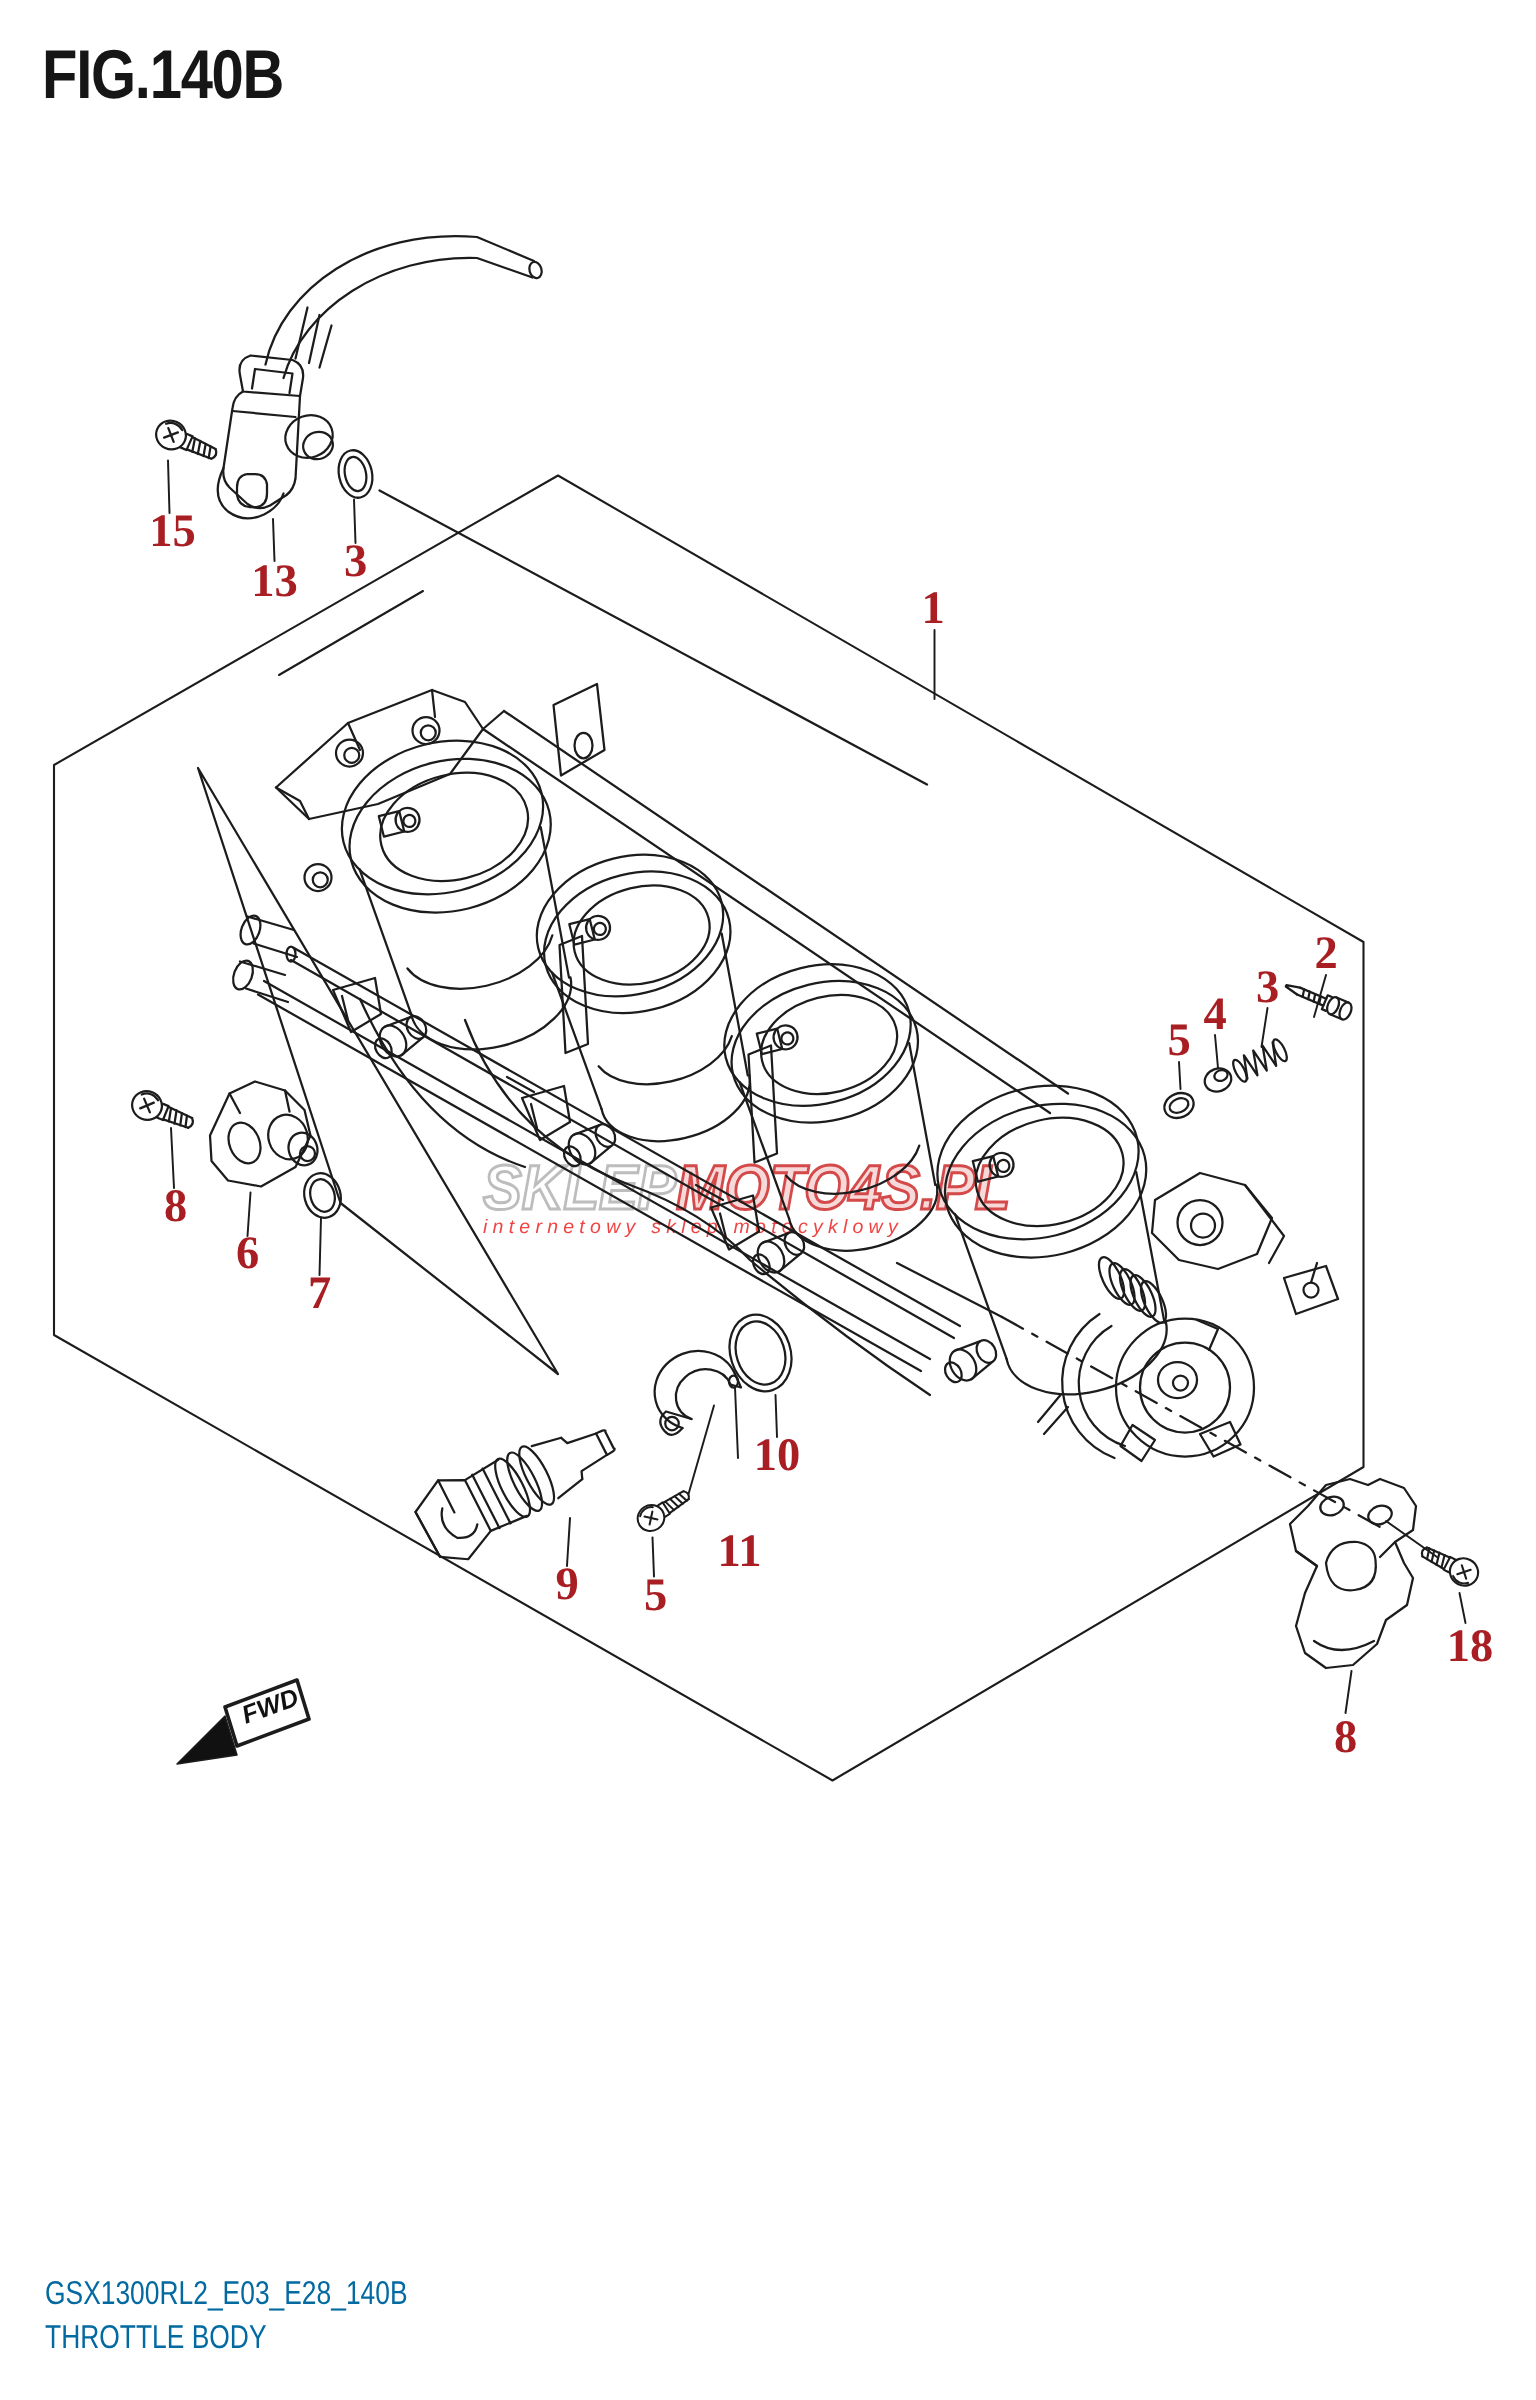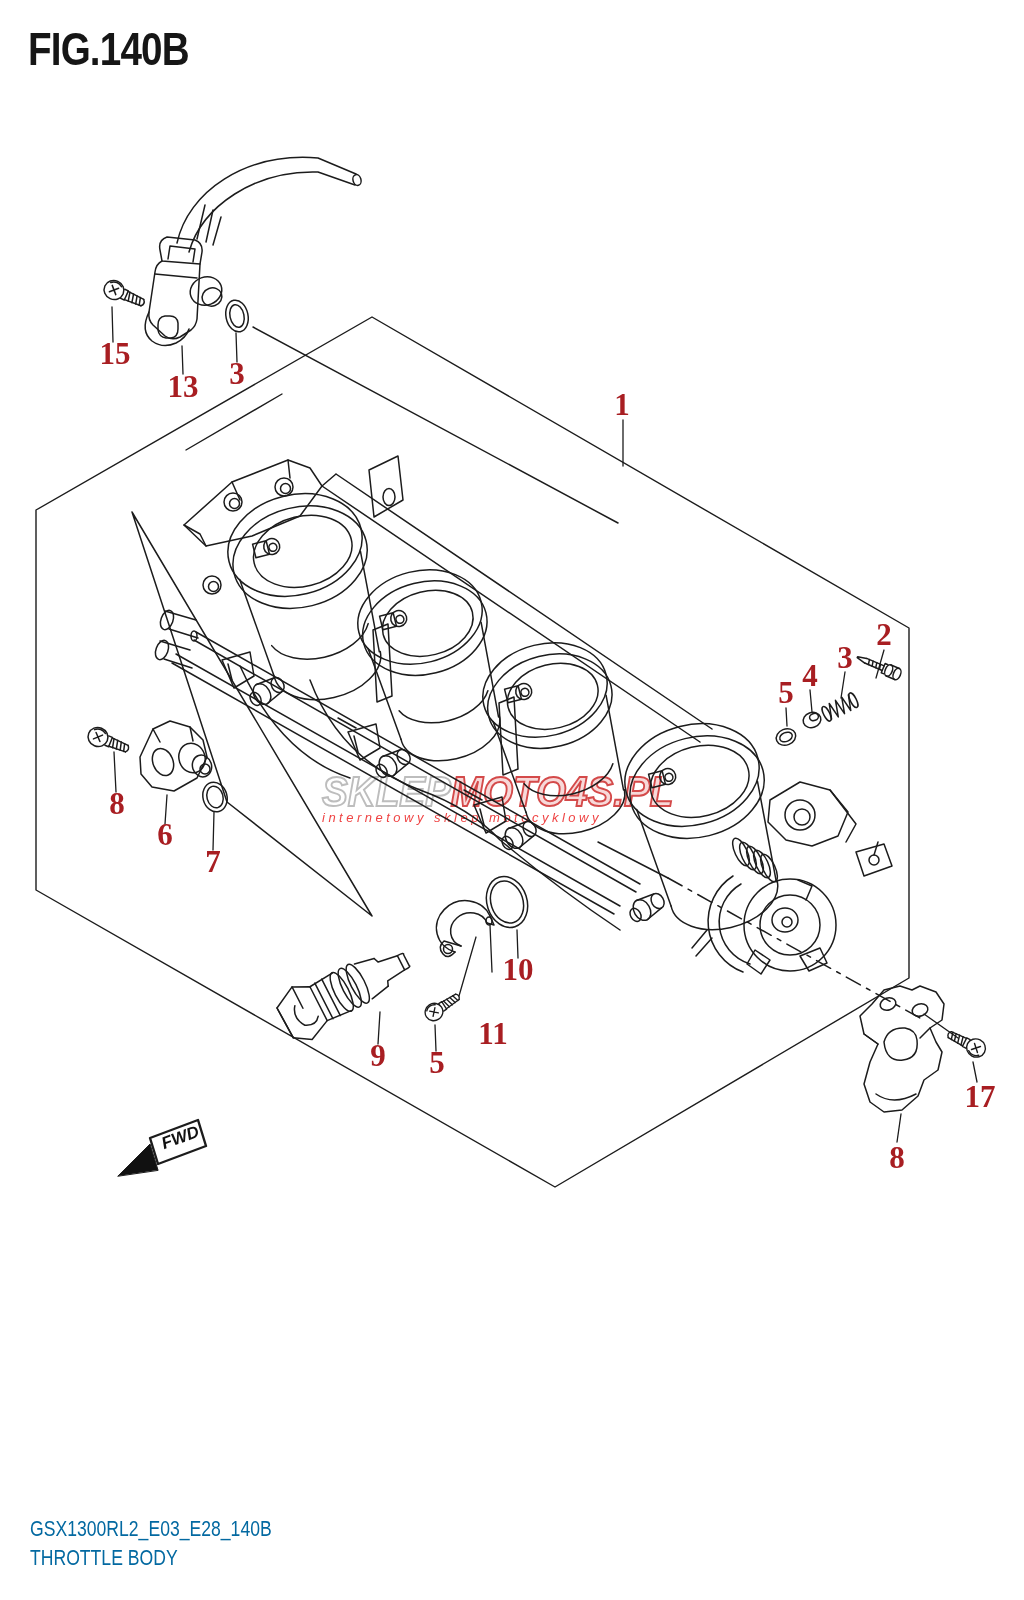--- a/index.html
+++ b/index.html
@@ -379,21 +379,21 @@
       <div class="callout" style="left: 213px; top: 864px;">7</div>
       <div class="callout" style="left: 117px; top: 806px;">8</div>
       <div class="callout" style="left: 378px; top: 1058px;">9</div>
       <div class="callout" style="left: 518px; top: 972px;">10</div>
       <div class="callout" style="left: 493px; top: 1036px;">11</div>
       <div class="callout" style="left: 437px; top: 1065px;">5</div>
       <div class="callout" style="left: 183px; top: 389px;">13</div>
       <div class="callout" style="left: 237px; top: 376px;">3</div>
       <div class="callout" style="left: 115px; top: 356px; text-align: center;">15</div>
       <div class="callout" style="left: 897px; top: 1160px;">8</div>
-      <div class="callout" style="left: 980px; top: 1099px;">17</div>
+      <div class="callout" style="left: 980px; top: 1099px;">18</div>
     </div>
 
   <div id="footer">
     <div>GSX1300RL2_E03_E28_140B</div>
     <div>THROTTLE BODY</div>
   </div>
 
 </div>
 
 </body></html>

